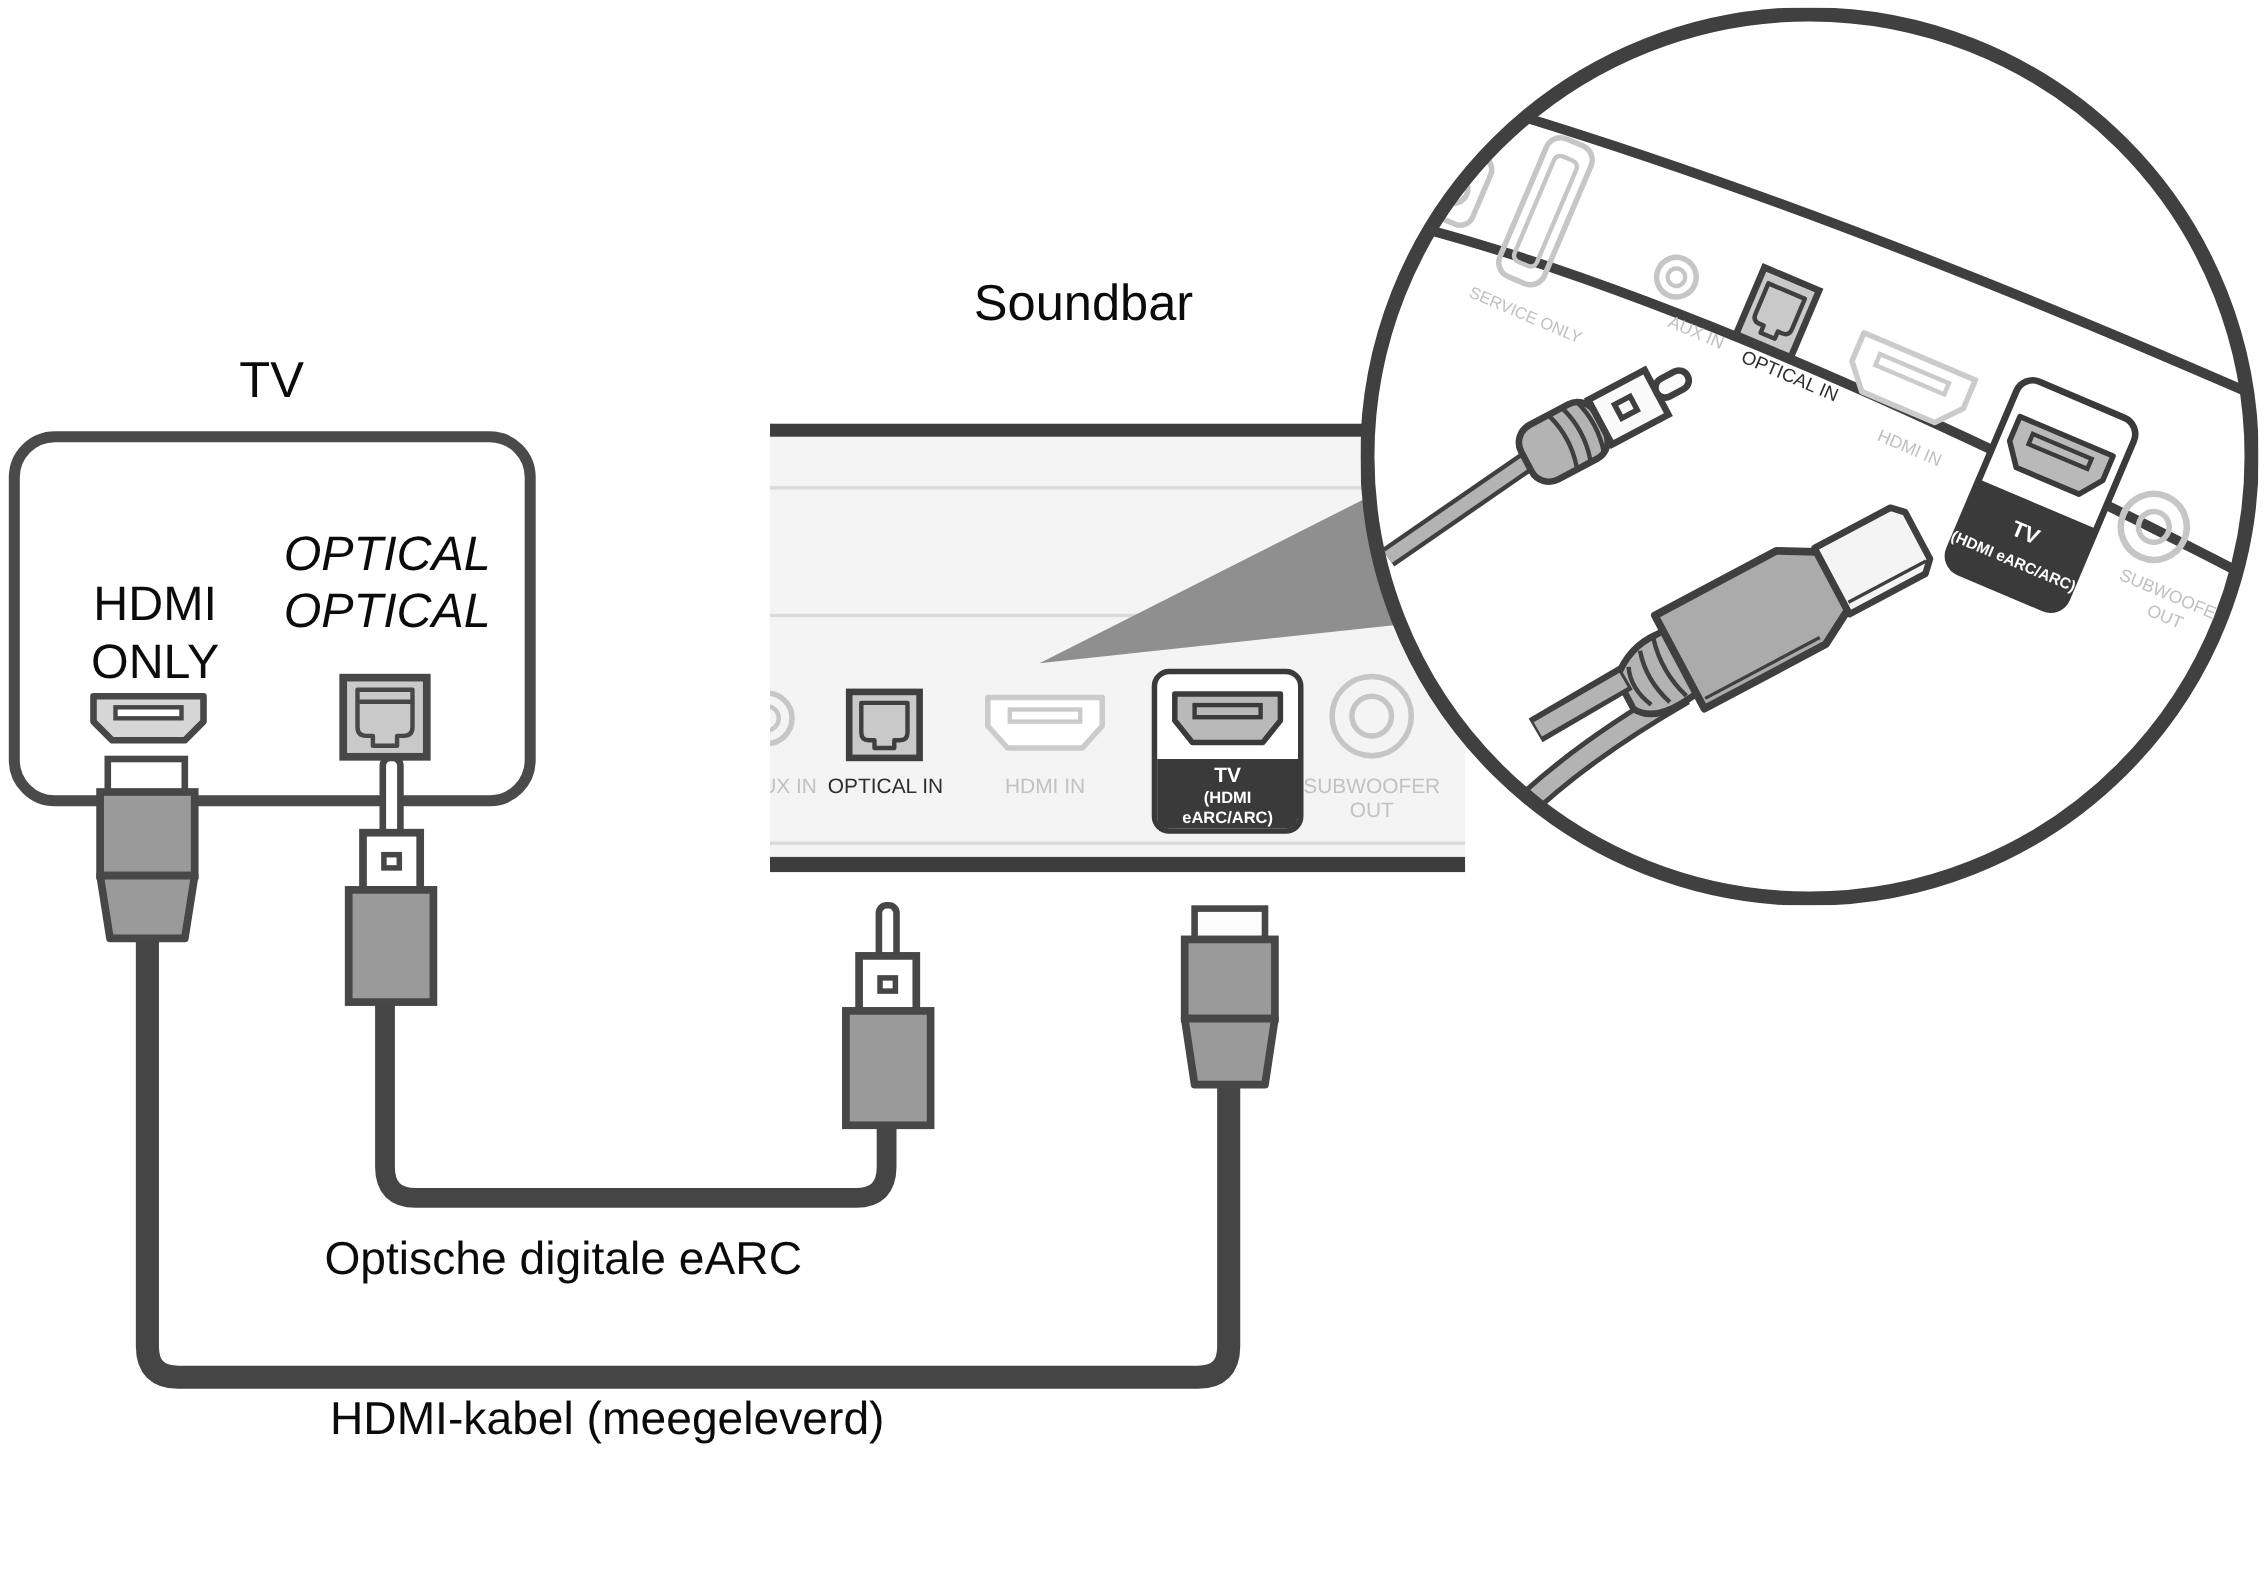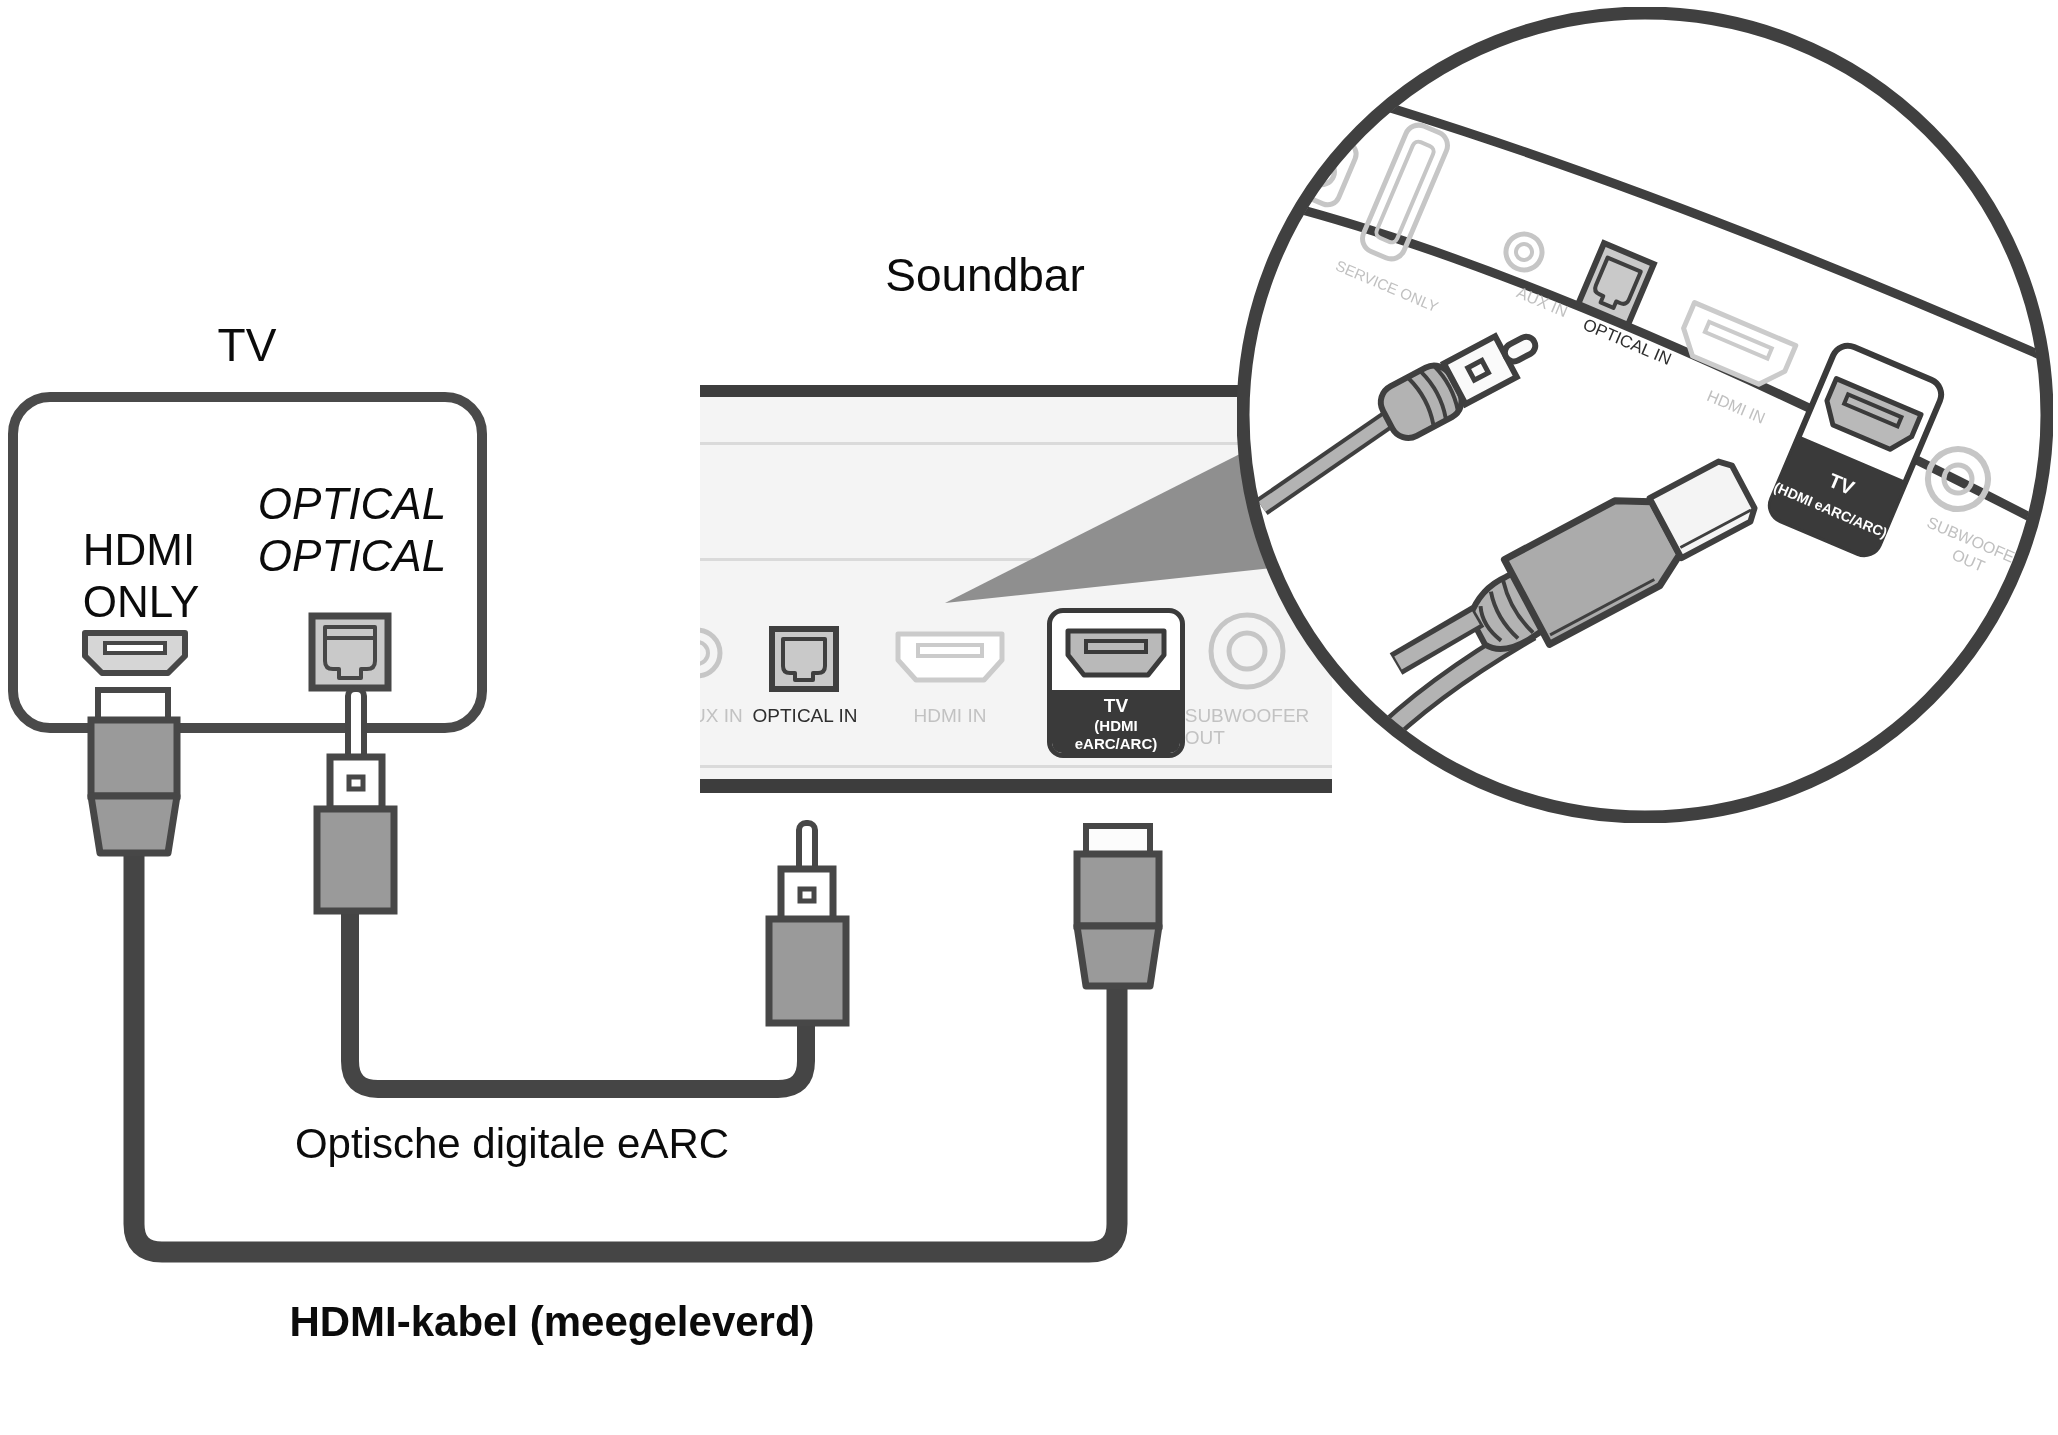--- a/index.html
+++ b/index.html
@@ -1,21 +1,21 @@
 <!DOCTYPE html>
 <html><head>
 <meta charset="utf-8">
 <style>
   html,body{margin:0;padding:0;background:#ffffff;}
   .stage{
     position:relative;width:2058px;height:1435px;background:#ffffff;overflow:hidden;
     font-family:"Liberation Sans","DejaVu Sans",sans-serif;color:#0b0b0b;
   }
   .abs{position:absolute;}
-  .ctr{transform:translateX(-50%);}
+  .ctr{transform:translateX(-50%);text-align:center;}
   .big-label{font-size:46px;line-height:54px;white-space:nowrap;}
   .mid-label{font-size:44px;line-height:52px;white-space:nowrap;}
   .cable-label{font-size:42px;line-height:52px;white-space:nowrap;}
   .tv-box{
     left:8px;top:392px;width:479px;height:341px;box-sizing:border-box;
     border:10px solid #4a4a4a;border-radius:42px;background:#ffffff;
   }
   .panel{
     left:700px;top:385px;width:632px;height:408px;overflow:hidden;background:#f4f4f4;
   }
@@ -144,21 +144,21 @@
 
   <svg class="abs" style="left:1070px;top:820px;" width="95" height="175">
     <rect x="16" y="6" width="64" height="28" fill="#fcfcfc" stroke="#474747" stroke-width="6"></rect>
     <rect x="7" y="34" width="82" height="72" fill="#9a9a9a" stroke="#474747" stroke-width="7"></rect>
     <path d="M7,106 L89,106 L80,166 L16,166 Z" fill="#9a9a9a" stroke="#474747" stroke-width="7" stroke-linejoin="round"></path>
   </svg>
 
   <div class="abs cable-label ctr" style="left:512px;top:1118px;">
     <div>Optische digitale eARC</div>
   </div>
-  <div class="abs cable-label ctr" style="left:552px;top:1296px;font-weight:bold;">HDMI-kabel (meegeleverd)</div>
+  <div class="abs cable-label ctr" style="left:552px;top:1264px;">HDMI-kabel (meegeleverd)</div>
 
   <svg class="abs" style="left:1237px;top:7px;" width="816" height="816">
     <defs>
       <clipPath id="magclip">
           <circle cx="408" cy="408" r="396"></circle>
         </clipPath>
     </defs>
     <circle cx="408" cy="408" r="402" fill="#ffffff"></circle>
     <g clip-path="url(#magclip)">
 

